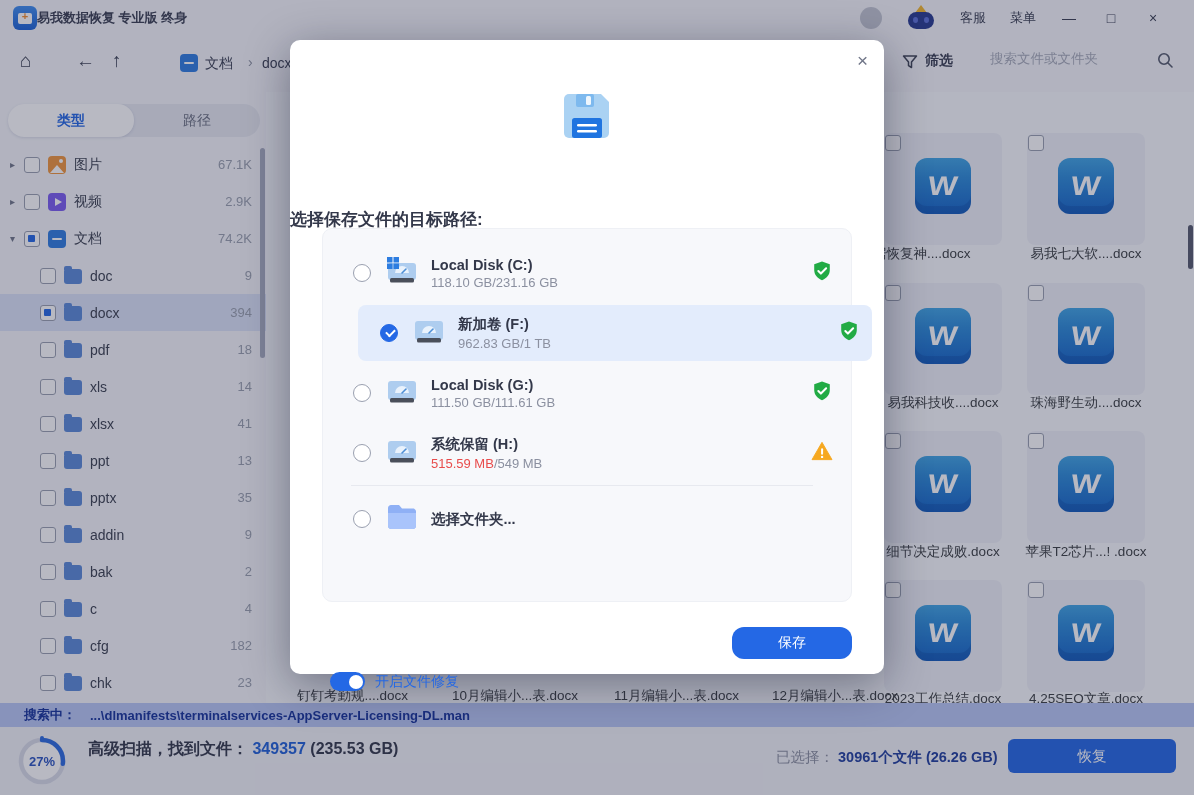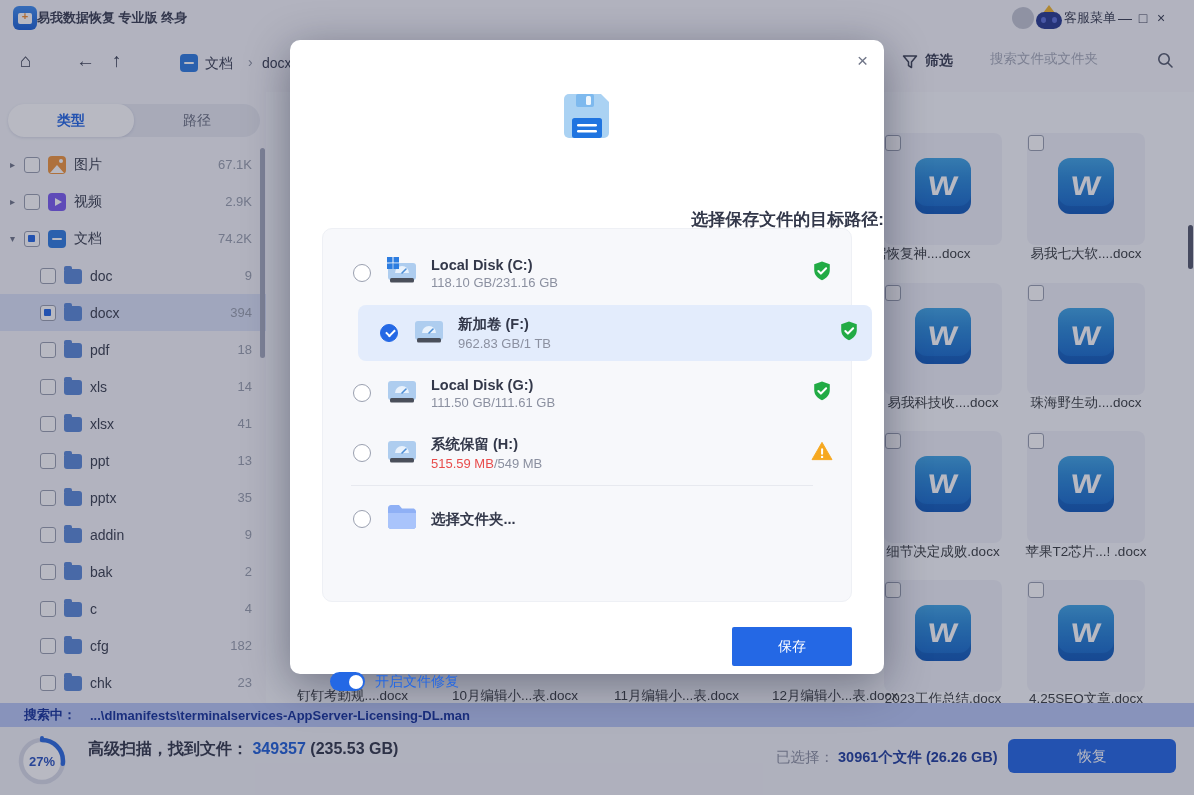--- a/index.html
+++ b/index.html
@@ -6,21 +6,21 @@
   html,body { background:#555; }
   .stage { position:relative; width:1194px; height:795px; overflow:hidden; background:#fafbfe; }
   .abs { position:absolute; }
 
   
   .titlebar { left:0; top:0; width:1194px; height:36px; background:#f6f7fb; display:flex; align-items:center; }
   .appicon { width:24px; height:24px; margin-left:13px; border-radius:6px; background:linear-gradient(180deg,#3f8ef0,#1c63d6); position:relative; }
   .appicon::before { content:""; position:absolute; left:5px; top:7px; width:14px; height:11px; background:#fff; border-radius:2px; }
   .appicon::after { content:"+"; position:absolute; left:0; top:4px; width:24px; text-align:center; color:#f08c2e; font-weight:bold; font-size:11px; }
   .apptitle { font-size:13px; color:#3a3f52; font-weight:bold;text-align:center; }
-  .tb-right { position:absolute; right:0; top:0; height:36px; display:flex; align-items:center; padding-right:24px; }
+  .tb-right { position:absolute; right:0; top:0; height:36px; display:flex; align-items:center; gap:24px; padding-right:32px; }
   .avatar { width:22px; height:22px; border-radius:50%; background:#c3c6d2; }
   .mascot { width:30px; height:24px; position:relative; }
   .mascot .crown { position:absolute; left:9px; top:-1px; width:0; height:0; border-left:6px solid transparent; border-right:6px solid transparent; border-bottom:8px solid #f3b72c; }
   .mascot .head { position:absolute; left:2px; top:6px; width:26px; height:17px; border-radius:9px; background:#273a8f; }
   .mascot .eye { position:absolute; top:11px; width:5px; height:6px; border-radius:50%; background:#5a6fd6; }
   .tb-link { font-size:13px; color:#3a3f52; }
   .winbtn { font-size:14px; color:#3a3f52; width:18px; text-align:center; }
 
   .toolbar { left:0; top:36px; width:1194px; height:56px; background:#f6f7fb; }
   .navico { font-size:19px; color:#3f4455; }
@@ -80,41 +80,41 @@
   .stopico { width:11px; height:11px; background:#4a4f5e; border-radius:2px; }
   .sel-info { position:absolute; left:776px; top:21px; font-size:14.5px; color:#8b90a0; }
   .sel-info b { color:#1f3e9e; }
   .recover-btn { position:absolute; left:1008px; top:12px; width:168px; height:34px; border-radius:6px; background:#2468e5; color:#fff; font-size:14.5px; display:flex; align-items:center; justify-content:center; }
 
   
   .overlay { left:0; top:0; width:1194px; height:795px; background:rgba(33,36,66,0.32); }
   .modal { left:290px; top:40px; width:594px; height:634px; background:#fff; border-radius:10px; box-shadow:0 10px 45px rgba(10,15,40,.4); }
   .modal-close { position:absolute; right:16px; top:10px; font-size:19px; color:#707688; }
   .floppy { position:absolute; left:269px; top:48px; }
-  .m-title { position:absolute; left:0; top:168px; width:594px; text-align:right; font-size:17px; font-weight:bold; color:#33384a; }
+  .m-title { position:absolute; left:0; top:168px; width:594px; text-align:left; font-size:17px; font-weight:bold; color:#33384a; }
   .m-sub { position:absolute; left:0; top:196px; width:594px; text-align:center; font-size:14px; color:#6b7080; }
   .m-sub .hl { color:#2468e5; }
   .dlist { position:absolute; left:32px; top:188px; width:530px; height:374px; background:#f7f8fb; border-radius:10px; border:1px solid #eef0f5; }
   .drow { position:absolute; left:8px; width:514px; height:56px; border-radius:8px; display:flex; align-items:center; }
   .drow.sel { background:#e3ecfc;margin-left:27px; }
   .radio { width:18px; height:18px; border:1.5px solid #9aa0b0; border-radius:50%; background:#fff; margin:0 14px 0 22px; flex:0 0 18px; position:relative; }
   .radio.on { background:#2468e5; border-color:#2468e5; }
   .radio.on::after { content:""; position:absolute; left:4.5px; top:4px; width:7px; height:4px; border-left:2px solid #fff; border-bottom:2px solid #fff; transform:rotate(-45deg); }
   .dico { flex:0 0 34px; margin-right:12px; position:relative; }
   .dtexts { flex:1; }
   .dname { font-size:14.5px; font-weight:bold; color:#33384a; }
   .dcap { font-size:13px; color:#8b90a0; margin-top:2px; }
   .dcap .used-red { color:#e84c4c; }
   .dstat { flex:0 0 34px; }
   .dsep { position:absolute; left:28px; top:256px; width:462px; height:1px; background:#e7e9ef; }
   .m-footer-toggle { position:absolute; left:40px; top:632px; display:flex; align-items:center; gap:10px; }
   .toggle { width:35px; height:19px; border-radius:10px; background:#2468e5; position:relative; }
   .toggle::after { content:""; position:absolute; right:2.5px; top:2.5px; width:14px; height:14px; border-radius:50%; background:#fff; }
   .toggle-lbl { font-size:14px; color:#2468e5; }
-  .save-btn { position:absolute; left:442px; top:587px; width:120px; height:39px; border-radius:2px; background:#2468e5; color:#fff; font-size:14px; display:flex; align-items:center; justify-content:center; }
+  .save-btn { position:absolute; left:442px; top:587px; width:120px; height:32px; border-radius:12px; background:#2468e5; color:#fff; font-size:14px; display:flex; align-items:center; justify-content:center; }
 </style>
 </head>
 <body>
 
 <div class="stage">
 
   <div class="abs titlebar">
     <div class="appicon"></div>
     <div class="apptitle">易我数据恢复 专业版 终身</div>
     <div class="tb-right">

